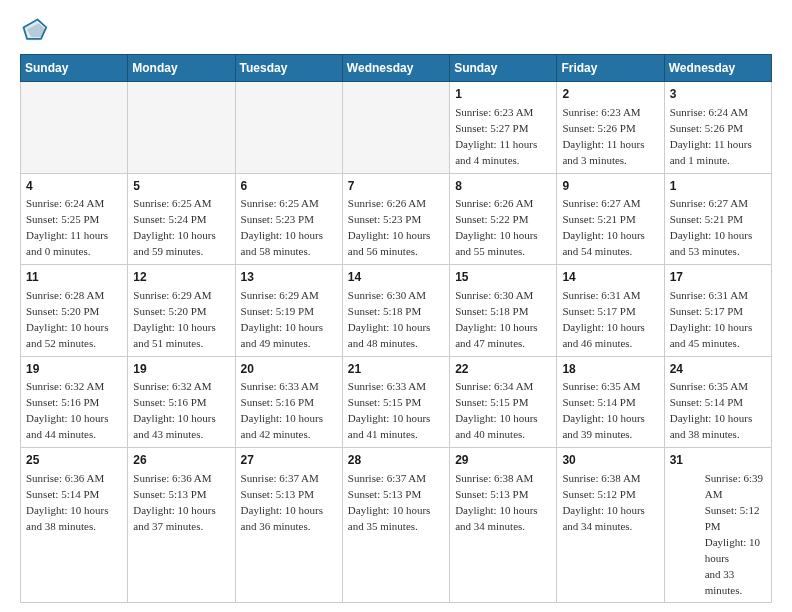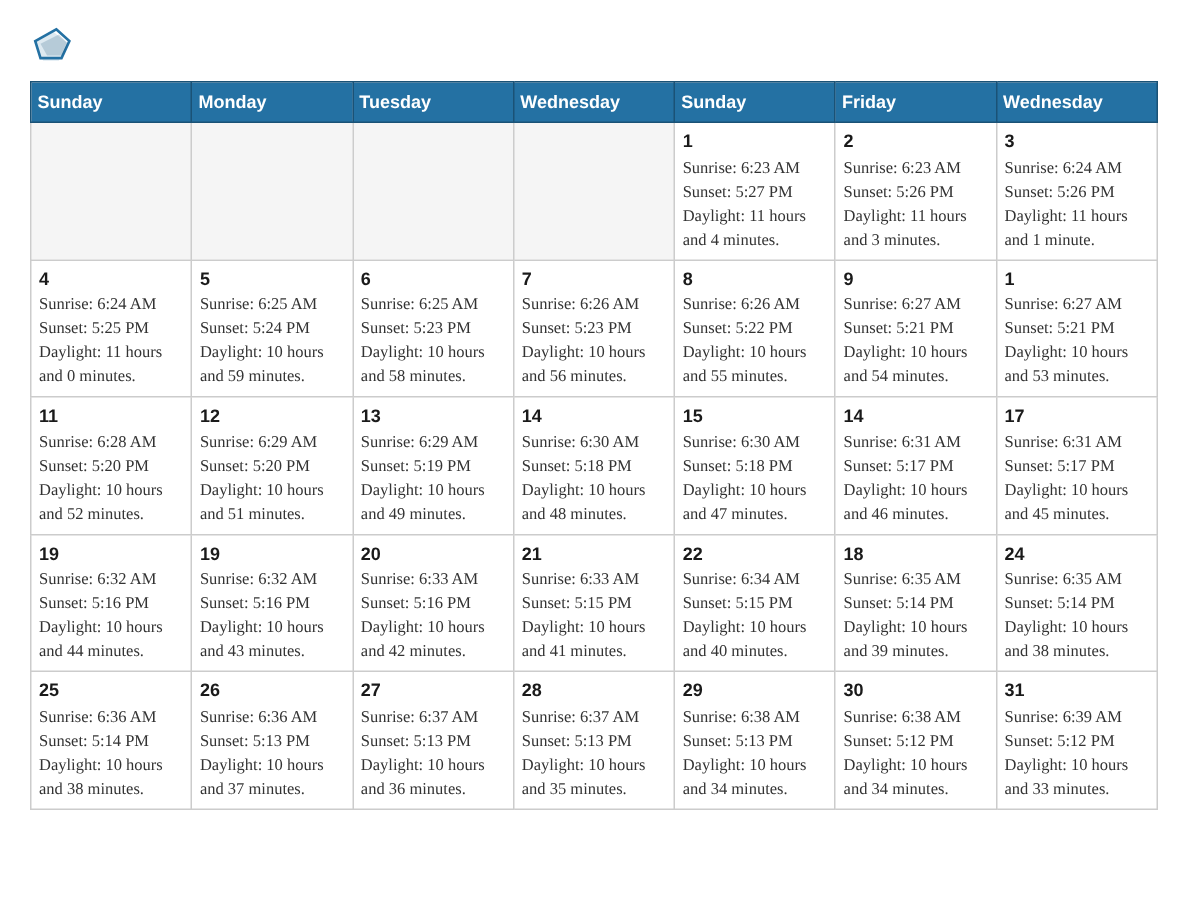--- a/index.html
+++ b/index.html
@@ -335,20 +335,20 @@
         </td>
         <td>
           <div class="day-number">30</div>
           <div class="day-info" style="white-space: pre-line;">Sunrise: 6:38 AM
 Sunset: 5:12 PM
 Daylight: 10 hours
 and 34 minutes.</div>
         </td>
         <td>
           <div class="day-number">31</div>
-          <div class="day-info" style="white-space: pre-line;">Sunrise: 6:39 AM
+          <div class="day-info" style="white-space: pre-line; margin-left: 35px;">Sunrise: 6:39 AM
 Sunset: 5:12 PM
 Daylight: 10 hours
 and 33 minutes.</div>
         </td>
       </tr>
     </tbody>
 </table>
 
 </body></html>

